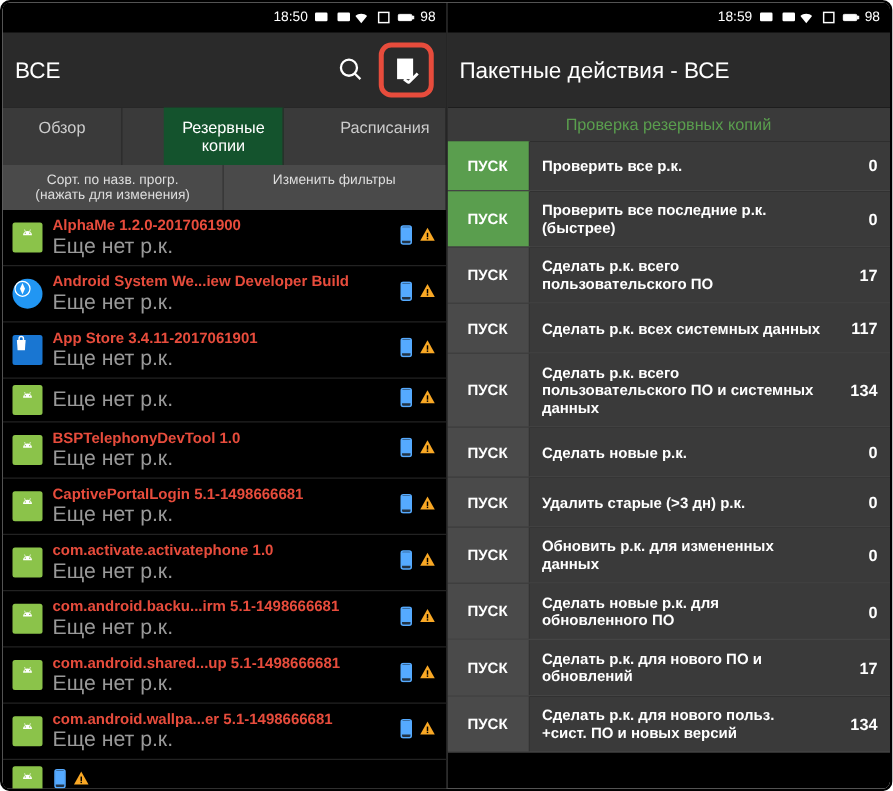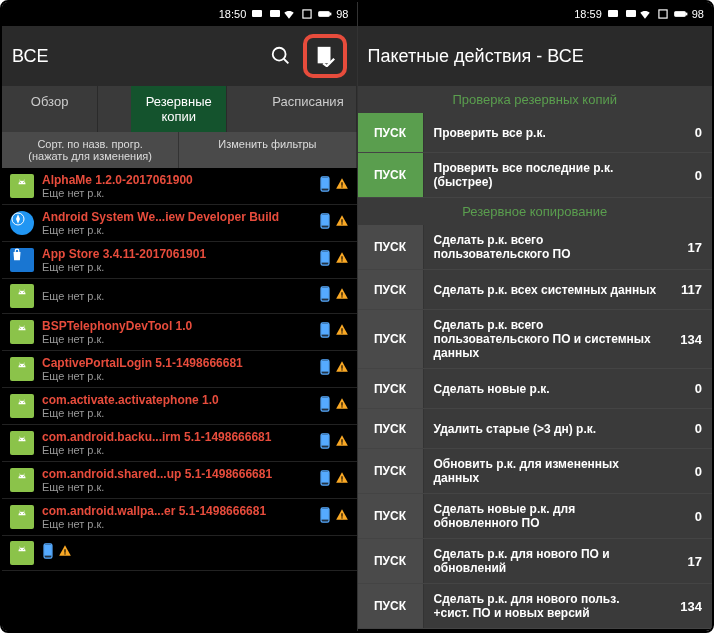--- a/index.html
+++ b/index.html
@@ -27,21 +27,21 @@
 .subheader-cell { flex: 1; padding: 6px 8px; color: #ddd; font-size: 11px; text-align: center; border-right: 1px solid #333; }
 
 .app-list { flex: 1; overflow: hidden; background: #000; }
 .app-item { display: flex; align-items: center; padding: 5px 8px; border-bottom: 1px solid #222; }
 .app-icon { width: 24px; height: 24px; margin-right: 8px; border-radius: 2px; }
 .app-icon.green { background: #8bc34a; display: flex; align-items: center; justify-content: center; }
 .app-icon.blue { background: #2196f3; border-radius: 50%; }
 .app-icon.bluebag { background: #1976d2; }
 .app-text { flex: 1; }
 .app-name { color: #e74c3c; font-size: 12px; font-weight: bold; }
-.app-status { color: #999; font-size: 11px; }
+.app-status { color: #999; font-size: 17px; }
 .app-icons { display: flex; gap: 4px; align-items: center; }
 .phone-icon { width: 12px; height: 16px; }
 .warn-icon { width: 14px; height: 14px; }
 
 .section-title { color: #5a9e4e; font-size: 13px; text-align: center; padding: 6px; background: #3a3a3a; }
 .action-list { flex: 1; overflow: hidden; }
 .action-item { display: flex; align-items: stretch; border-bottom: 1px solid #444; background: #3a3a3a; min-height: 40px; font-weight: bold; }
 .action-item.green .action-btn { background: #5a9e4e; }
 .action-btn { width: 66px; display: flex; align-items: center; justify-content: center; color: #fff; font-size: 12px; background: #4a4a4a; border-right: 1px solid #333; }
 .action-label { flex: 1; padding: 8px 10px; color: #fff; font-size: 12px; display: flex; align-items: center; }
@@ -442,21 +442,20 @@
         <div class="action-item green">
     <div class="action-btn">ПУСК</div>
     <div class="action-label">Проверить все р.к.</div>
     <div class="action-count">0</div>
         </div>
         <div class="action-item green">
     <div class="action-btn">ПУСК</div>
     <div class="action-label">Проверить все последние р.к. (быстрее)</div>
     <div class="action-count">0</div>
         </div>
-        <div class="section-title">Резервное копирование</div>
         <div class="action-item">
     <div class="action-btn">ПУСК</div>
     <div class="action-label">Сделать р.к. всего пользовательского ПО</div>
     <div class="action-count">17</div>
         </div>
         <div class="action-item">
     <div class="action-btn">ПУСК</div>
     <div class="action-label">Сделать р.к. всех системных данных</div>
     <div class="action-count">117</div>
         </div>

